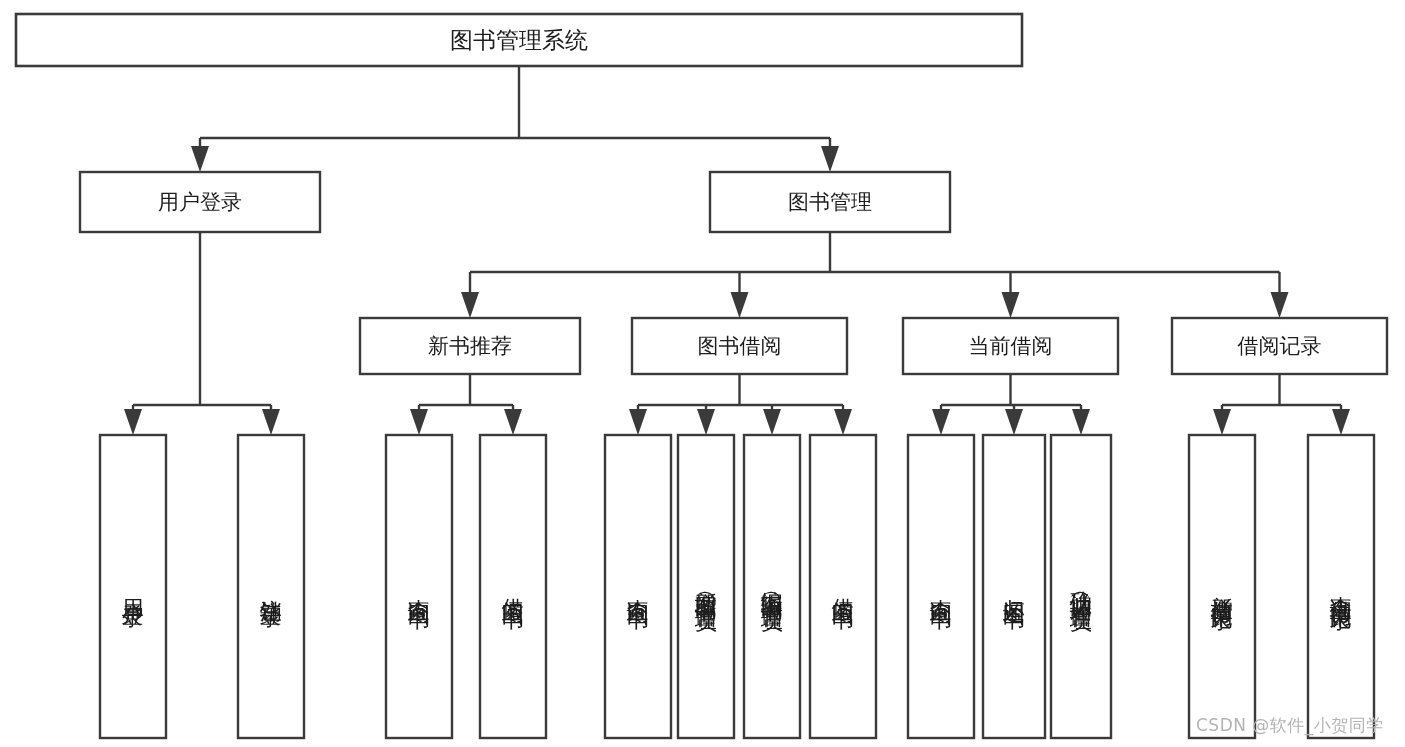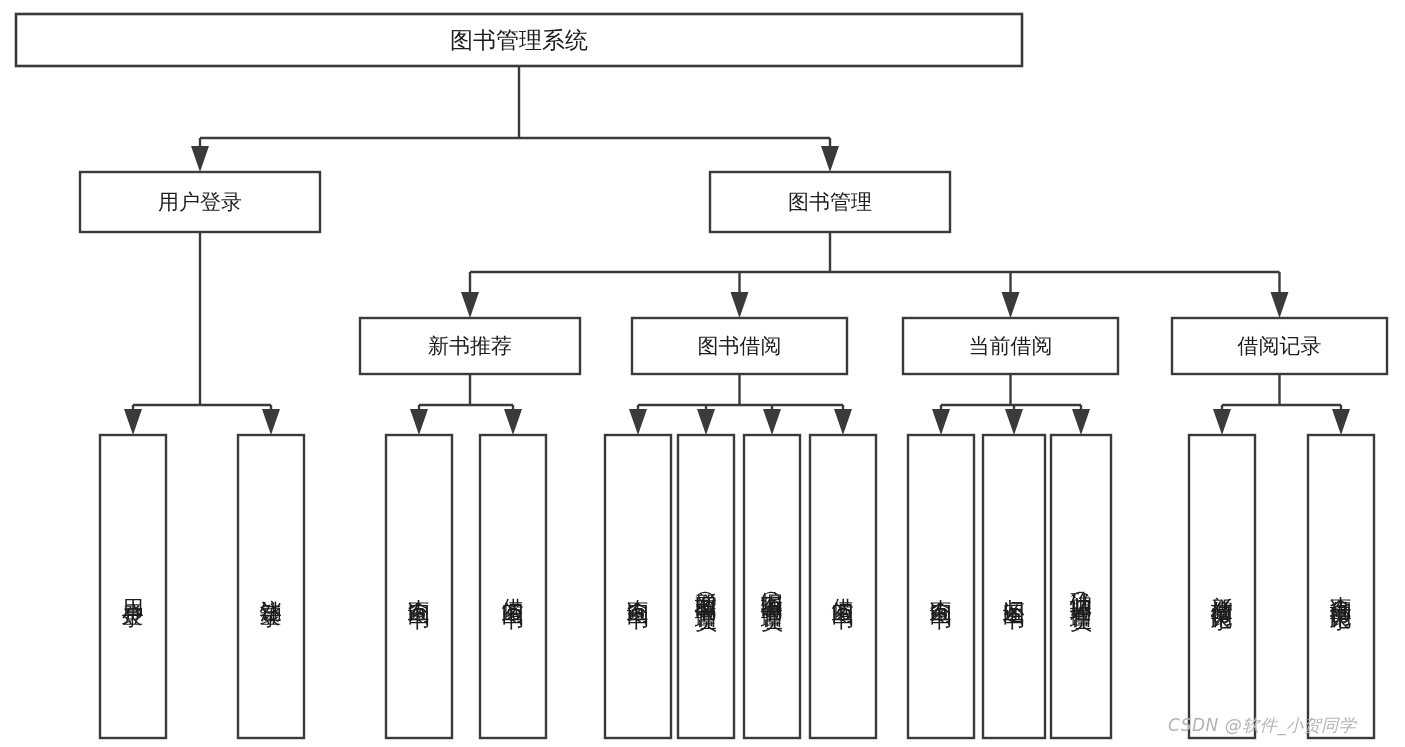--- a/index.html
+++ b/index.html
@@ -213,15 +213,15 @@
         <span class="leaf-label">确认归还（管理员）</span>
       </div>
       <div class="leaf-label-wrap" style="left: 1189px; top: 435px; width: 66px; height: 303px;">
         <span class="leaf-label">新增借阅记录</span>
       </div>
       <div class="leaf-label-wrap" style="left: 1308px; top: 435px; width: 66px; height: 303px;">
         <span class="leaf-label">查询借阅记录</span>
       </div>
     </div>
 
-  <div class="watermark" style="left: 1168px; top: 714px; font-style: italic;">CSDN @软件_小贺同学</div>
+  <div class="watermark" style="left: 1196px; top: 714px;">CSDN @软件_小贺同学</div>
 
 </div>
 
 </body></html>

